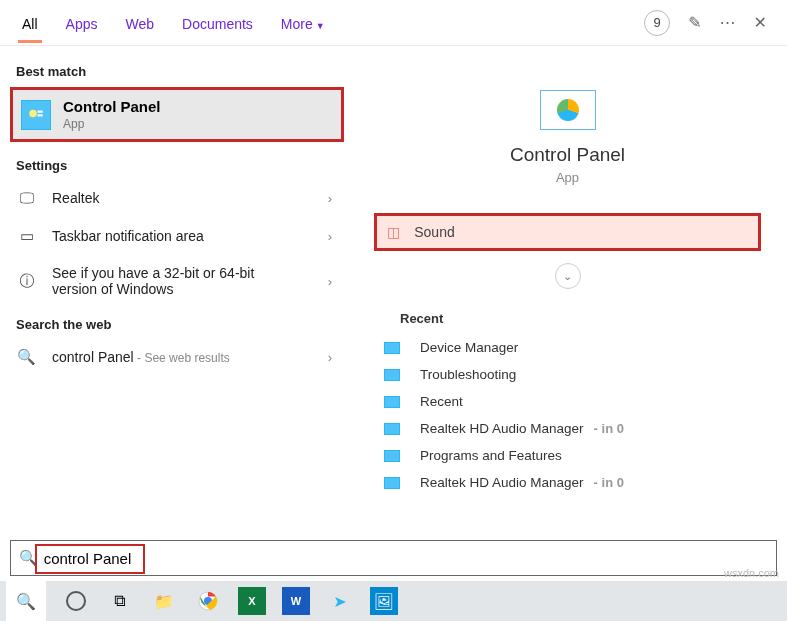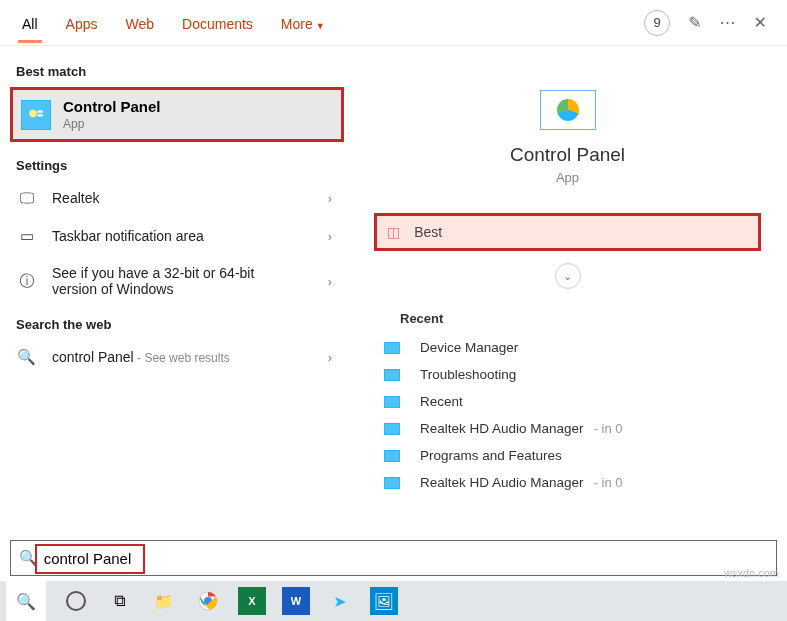--- a/index.html
+++ b/index.html
@@ -1,20 +1,20 @@
 <!DOCTYPE html>
 <html><head>
 <meta charset="utf-8">
 <style>
   * { box-sizing: border-box; margin: 0; padding: 0; font-family: "Segoe UI", Arial, sans-serif; }
   body { width: 787px; height: 621px; background: #fff; position: relative; overflow: hidden; }
 
   
   .tabs { height: 46px; display: flex; align-items: center; padding: 0 8px; border-bottom: 1px solid #eaeaea; }
-  .tab { padding: 12px 14px 10px; font-size: 14px; color: #c2410c; cursor: pointer; position: relative; }
+  .tab { padding: 12px 14px 10px; font-size: 14px; color: #6d28d9; cursor: pointer; position: relative; }
   .tab.active { color: #000; }
   .tab.active::after { content:""; position:absolute; left:10px; right:10px; bottom:-1px; height:3px; background:#ff8a65; }
   .tab .dd { margin-left: 3px; font-size: 9px; }
   .tabs-spacer { flex:1; }
   .tabs-right { display:flex; align-items:center; gap:18px; padding-right:12px; }
   .badge { width:26px; height:26px; border:1px solid #bbb; border-radius:50%; display:flex; align-items:center; justify-content:center; font-size:13px; color:#444;}
   .ic { color:#666; font-size:16px; cursor:pointer; }
 
   
   .main { display:flex; height: 490px; }
@@ -43,21 +43,21 @@
   .prev-title { font-size:19px; color:#333; margin-bottom:4px; }
   .prev-sub { font-size:13px; color:#888; margin-bottom:28px; }
   .open-row { display:flex; align-items:center; text-align:left; background:#ffe6e1; border:3px solid #c62828; padding:8px 10px; margin: 0 -2px; cursor:pointer;}
   .open-row .oicon { color:#e57373; margin-right:14px; font-size:14px;}
   .open-row .olabel { font-size:14px; color:#444; }
   .dd-circle { width:26px; height:26px; border:1px solid #ccc; border-radius:50%; display:flex; align-items:center; justify-content:center; margin:12px auto 0; font-size:11px; color:#777; cursor:pointer;}
   .recent-hdr { text-align:left; font-weight:600; font-size:13px; margin:22px 0 8px 24px; color:#333;}
   .recent-list { text-align:left; }
   .ritem { display:flex; align-items:center; padding:6px 0 6px 8px; font-size:13.5px; color:#333; cursor:pointer;gap:6px;}
   .ritem .riicon { width:16px; height:12px; background:#4fc3f7; border:1px solid #29b6f6; margin-right:14px;}
-  .ritem .risub { color:#999; font-size:13px; margin-left:4px;}
+  .ritem .risub { color:#999; font-size:13px; margin-left:4px;font-weight:bold;}
 
   
   .searchbox { position:absolute; left:10px; right:10px; bottom:45px; height:36px; border:1px solid #666; background:#fff; display:flex; align-items:center; padding:0 8px;}
   .searchbox .sicon { color:#333; font-size:15px; margin-right:6px;}
   .searchbox input { border:none; outline:none; font-size:15px; flex:1; }
   .sel-box { position:absolute; left:35px; bottom:47px; width:110px; height:30px; border:2px solid #c62828; pointer-events:none;}
 
   
   .taskbar { position:absolute; left:0; right:0; bottom:0; height:40px; background:#e3e6e8; display:flex; align-items:center; padding:0 6px; gap:16px;}
   .tb { width:28px; height:28px; display:flex; align-items:center; justify-content:center; cursor:pointer; font-size:16px;}
@@ -131,21 +131,21 @@
   <div class="right">
     <div class="preview">
       <div class="prev-icon">
           <div class="pie"></div>
         </div>
       <div class="prev-title">Control Panel</div>
       <div class="prev-sub">App</div>
 
       <div class="open-row">
         <span class="oicon">◫</span>
-        <span class="olabel">Best</span>
+        <span class="olabel">Sound</span>
       </div>
       <div class="dd-circle">⌄</div>
 
       <div class="recent-hdr">Recent</div>
       <div class="recent-list">
         <div class="ritem">
             <div class="riicon"></div>
             <span>Device Manager</span>
             <span class="risub"></span>
           </div>

